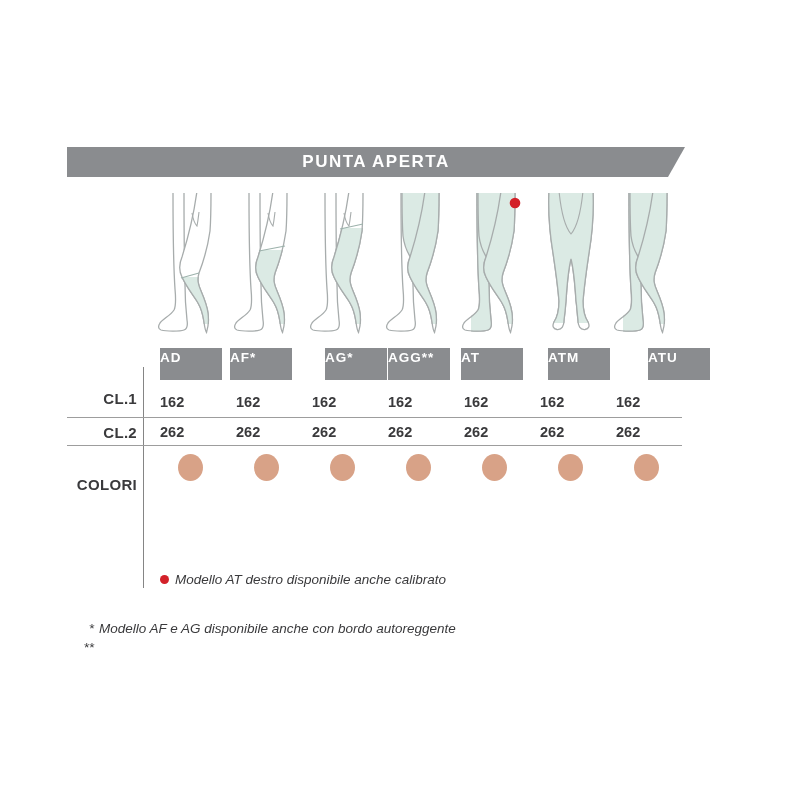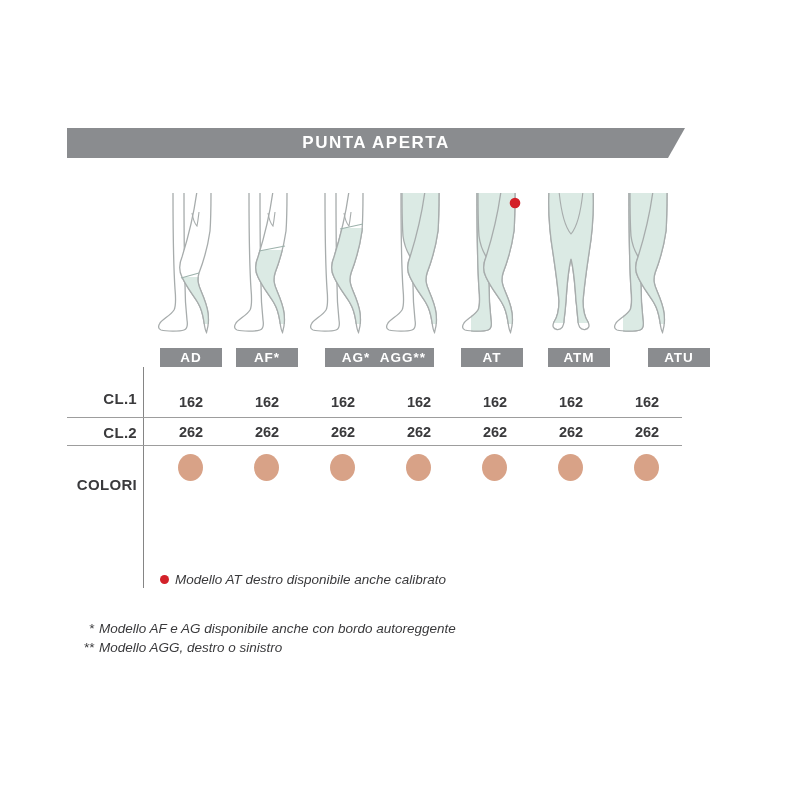--- a/index.html
+++ b/index.html
@@ -1,42 +1,42 @@
 <!DOCTYPE html>
 <html><head>
 <meta charset="utf-8">
 <style>
   html,body{margin:0;padding:0;background:#fff;}
   body{width:800px;height:800px;position:relative;overflow:hidden;
        font-family:"Liberation Sans","DejaVu Sans",sans-serif;color:#3a3a3c;}
   .abs{position:absolute;}
 
   
-  .banner{left:67px;top:128px;width:618px;height:30px;background:#8a8c8f;
+  .banner{left:67px;top:147px;width:618px;height:30px;background:#8a8c8f;
           clip-path:polygon(0 0,100% 0,calc(100% - 17px) 100%,0 100%);
           color:#fff;font-weight:bold;font-size:17px;letter-spacing:1.5px;
           text-align:center;line-height:30px;}
 
   
   .fig{top:193px;width:76px;height:150px;}
   svg{display:block;}
   .ol{fill:#ffffff;stroke:#a7acac;stroke-width:1.3;}
   .mint{fill:#dbeae4;stroke:#a7acac;stroke-width:1.3;}
   .detail{fill:none;stroke:#a7acac;stroke-width:1.1;}
   .band{stroke:#9db2ac;stroke-width:1.2;}
 
   
-  .colbox{top:348px;width:62px;height:19px;background:#8a8c8f;color:#fff;
+  .colbox{top:348px;width:62px;height:32px;background:#8a8c8f;color:#fff;
           font-weight:bold;font-size:13.5px;letter-spacing:1px;
-          text-align:center;line-height:19px;}
+          line-height:19px;}
 
   
   .rowlabel{left:57px;width:80px;text-align:right;font-weight:bold;
             font-size:15px;letter-spacing:.3px;}
-  .val{width:62px;text-align:center;font-weight:bold;font-size:14.5px;}
+  .val{width:62px;font-weight:bold;font-size:14.5px;}
   .hline{left:67px;width:615px;height:1px;background:#9d9d9d;}
   .vline{left:143px;top:367px;width:1px;height:221px;background:#858585;}
   .dot{width:25px;height:27px;border-radius:50%;background:#d8a287;top:454px;}
 
   
   .note{left:160px;top:572px;display:flex;align-items:center;gap:6px;
         font-style:italic;font-size:13.5px;}
   .note-bullet{width:9px;height:9px;border-radius:50%;background:#d32129;flex:0 0 auto;}
   .footnotes{left:70px;top:619px;font-style:italic;font-size:13.5px;line-height:19px;}
   .fn-row{display:flex;}
@@ -134,23 +134,23 @@
   <svg width="76" height="150" viewBox="0 0 76 150">
     <use href="#p-back" class="ol"></use>
     <use href="#p-back" class="mint" clip-path="url(#clip-backleg)"></use>
     <use href="#p-front" class="ol"></use>
     <use href="#p-pelvis" class="mint"></use>
     <use href="#p-front" class="mint" clip-path="url(#clip-full)"></use>
   </svg>
 </div>
 
 <div class="abs colbox" style="left:160px">AD</div>
-<div class="abs colbox" style="left:236px">AF*</div>
+<div class="abs colbox" style="left:230px">AF*</div>
 <div class="abs colbox" style="left:325px">AG*</div>
-<div class="abs colbox" style="left:372px">AGG**</div>
+<div class="abs colbox" style="left:388px">AGG**</div>
 <div class="abs colbox" style="left:461px">AT</div>
 <div class="abs colbox" style="left:548px">ATM</div>
 <div class="abs colbox" style="left:648px">ATU</div>
 
 <div class="abs vline"></div>
 
 <div class="abs rowlabel" style="top:390px">CL.1</div>
 <div class="abs val" style="left:160px;top:394px">162</div>
 <div class="abs val" style="left:236px;top:394px">162</div>
 <div class="abs val" style="left:312px;top:394px">162</div>
@@ -184,15 +184,14 @@
   <span>Modello AT destro disponibile anche calibrato</span>
 </div>
 
 <div class="abs footnotes">
   <div class="fn-row">
     <span class="fn-marker">*</span>
     <span>Modello AF e AG disponibile anche con bordo autoreggente</span>
   </div>
   <div class="fn-row">
     <span class="fn-marker">**</span>
-    <span>Modello AGG, destro o sinistro</span>
   </div>
 </div>
 
 </body></html>

